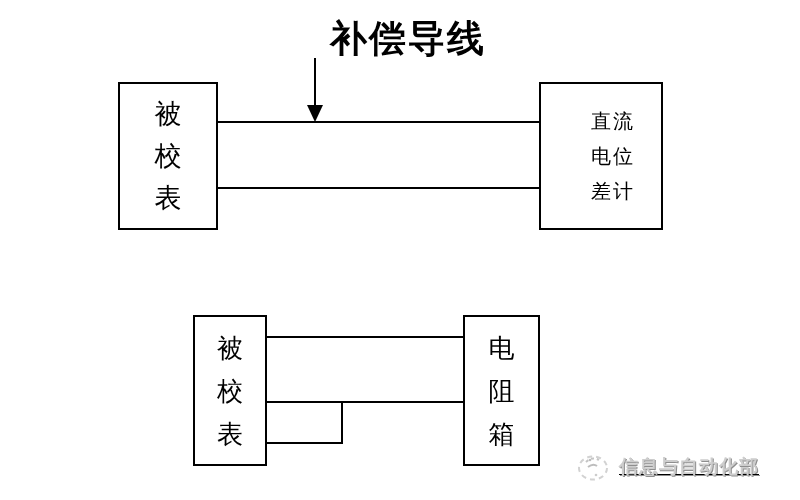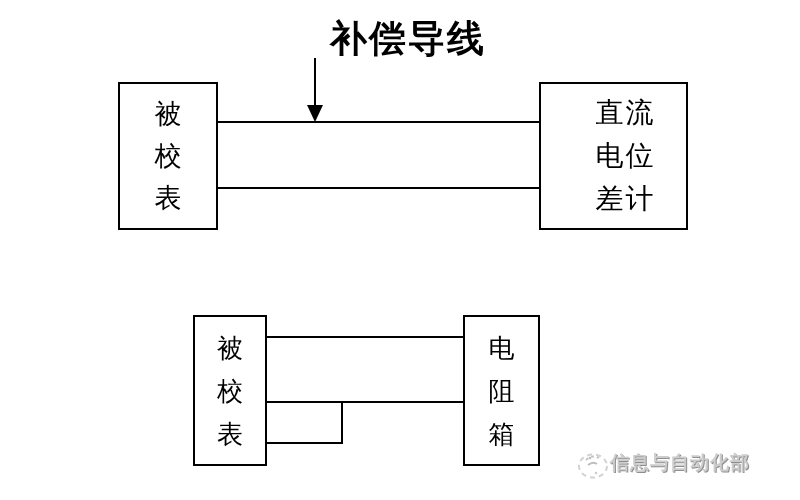--- a/index.html
+++ b/index.html
@@ -58,42 +58,43 @@
     align-items: center;
     justify-content: center;
     text-align: center;
   }
   .box .ch, .box .row {
     display: block;
     line-height: 1;
     white-space: nowrap;
   }
   .box-tl { left: 118px; top: 82px;  width: 100px; height: 148px; font-size: 27px; gap: 15px; }
-  .box-tr { left: 539px; top: 82px;  width: 149px; height: 148px; font-size: 28px; gap: 15px; letter-spacing: 2px; padding-left: 24px; }
+  .box-tr { left: 539px; top: 82px;  width: 124px; height: 148px; font-size: 20px; gap: 15px; letter-spacing: 2px; padding-left: 24px; }
   .box-bl { left: 193px; top: 315px; width: 74px;  height: 151px; font-size: 26px; gap: 17px; }
   .box-br { left: 463px; top: 315px; width: 77px;  height: 151px; font-size: 26px; gap: 17px; }
 
   
   .wire { position: absolute; background: #000000; }
   .wire-t1 { left: 216px; top: 121px; width: 324px; height: 2px; }
   .wire-t2 { left: 216px; top: 187px; width: 324px; height: 2px; }
   .wire-b1 { left: 266px; top: 336px; width: 198px; height: 2px; }
   .wire-b2 { left: 266px; top: 401px; width: 198px; height: 2px; }
   .wire-b3 { left: 266px; top: 442px; width: 77px;  height: 2px; }
   .wire-bv { left: 341px; top: 401px; width: 2px;   height: 43px; }
 
   
   .watermark {
     position: absolute;
     left: 576px;
     top: 450px;
     height: 34px;
     display: flex;
-    align-items: flex-start;
-    gap: 0;
+    align-items: center;
+    gap: 9px;
+    text-decoration: underline;
   }
   .wm-logo { display: block; }
   .wm-text {
     font-size: 19px;
     font-weight: 700;
     letter-spacing: 1px;
     color: #cdcdcd;
     text-shadow: 1px 1px 0 #8e8e8e;
     white-space: nowrap;
   }

